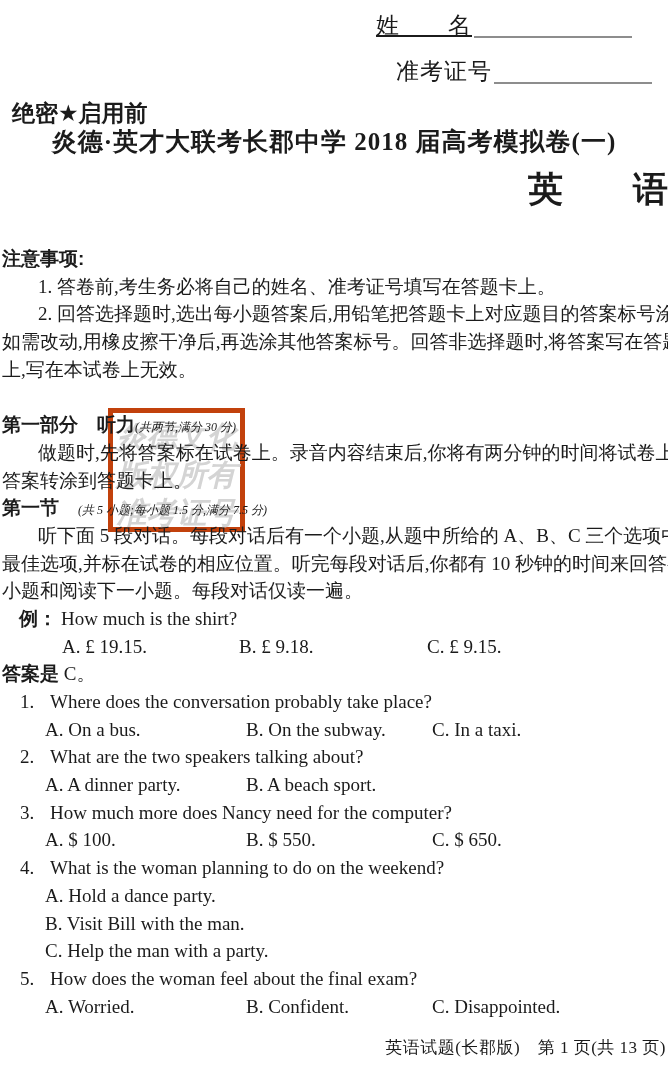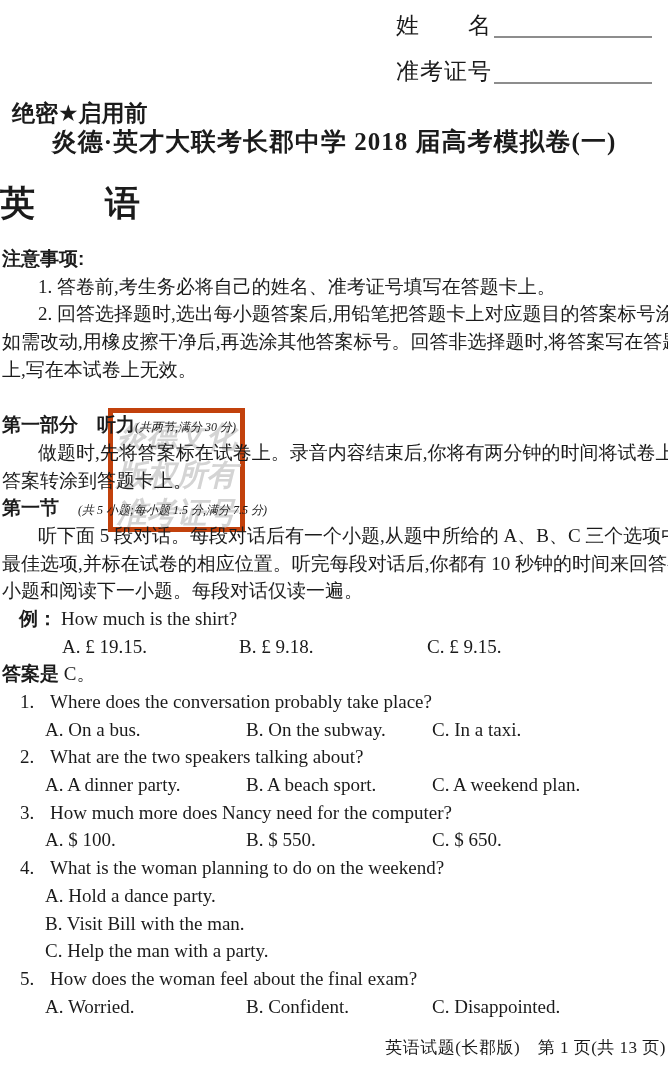--- a/index.html
+++ b/index.html
@@ -5,34 +5,34 @@
   html,body { margin:0; padding:0; background:#ffffff; }
   .page {
     position:relative; width:668px; height:1073px; background:#ffffff;
     color:#1b1b1b; font-family:"Liberation Serif","DejaVu Serif",serif;
     overflow:hidden;
   }
   
   .hdr-field { position:absolute; display:flex; align-items:flex-end; z-index:2; }
   .hdr-label { font-size:23px; line-height:1.1; letter-spacing:1px; white-space:pre; }
   .hdr-line  { width:158px; border-bottom:2px solid #8d8d8d; height:24px; margin-left:2px; }
-  #field-name { top:12px;  left:396px; }
+  #field-name { top:12px;  left:376px;text-decoration:underline; }
   #field-adm  { top:58px;  left:396px; }
 
   .secrecy {
     position:absolute; top:98px; left:12px; z-index:2;
     font-family:"Liberation Sans","DejaVu Sans",sans-serif;
     font-weight:bold; font-size:23px;
   }
   .exam-title {
     position:absolute; top:125px; left:0; width:100%; text-align:center; z-index:2;
     font-weight:bold; font-size:25px; letter-spacing:1px; white-space:nowrap;
   }
   .subject-title {
-    position:absolute; top:180px; left:0; width:100%; text-align:left; z-index:2;
+    position:absolute; top:166px; left:0; width:100%; text-align:right; z-index:2;
     font-family:"Liberation Sans","DejaVu Sans",sans-serif;
     font-weight:bold; font-size:35px; white-space:pre;
   }
 
   
   .watermark {
     position:absolute; top:408px; left:108px; width:137px; height:124px;
     border:5px solid #c2410c; box-sizing:border-box; z-index:0;
     color:#d4d4d4; font-size:30px; line-height:38px; text-align:center;
     font-style:italic; font-weight:bold; padding-top:5px;
@@ -136,21 +136,20 @@
       <span class="o3">C. In a taxi.</span>
     </div>
 
     <div class="line q-line">
       <span class="q-num">2.</span>
       <span>What are the two speakers talking about?</span>
     </div>
     <div class="line opt-row">
       <span class="o1">A. A dinner party.</span>
       <span class="o2">B. A beach sport.</span>
-      <span class="o3">C. A weekend plan.</span>
     </div>
 
     <div class="line q-line">
       <span class="q-num">3.</span>
       <span>How much more does Nancy need for the computer?</span>
     </div>
     <div class="line opt-row">
       <span class="o1">A. $ 100.</span>
       <span class="o2">B. $ 550.</span>
       <span class="o3">C. $ 650.</span>

